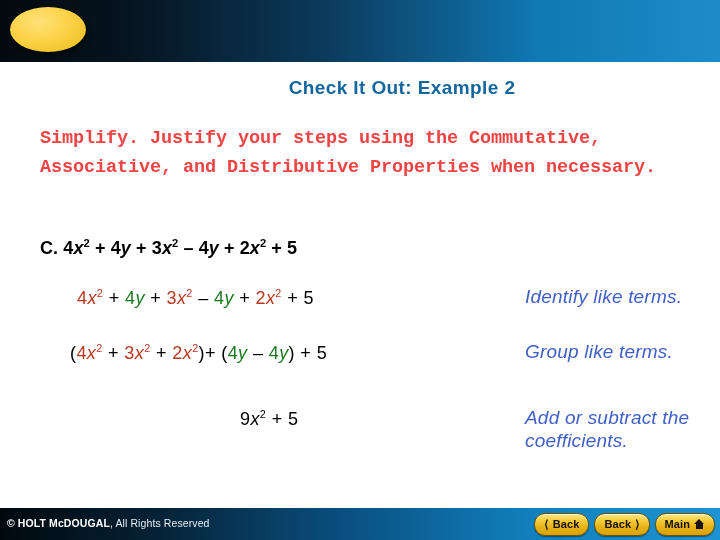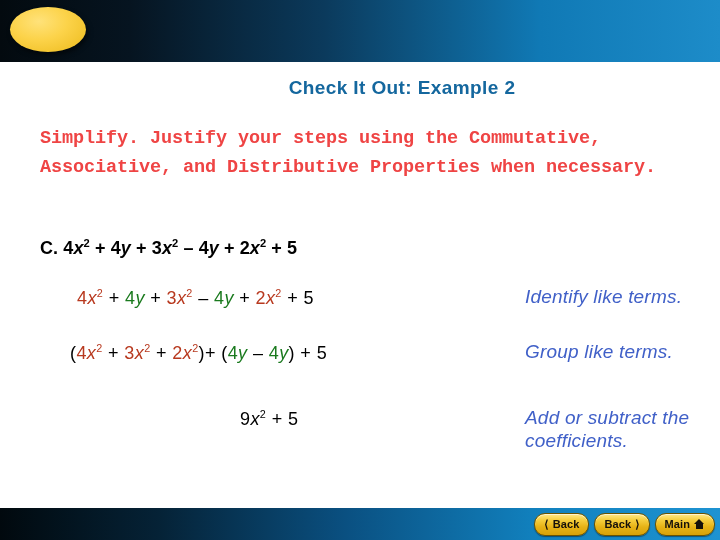--- a/index.html
+++ b/index.html
@@ -236,20 +236,21 @@
   </div>
 
   <div class="work-row row3">
     <div class="expr expr-3"><span class="t-black">9<span class="v">x</span><sup>2</sup> + 5</span></div>
     <div class="note">Add or subtract the coefficients.</div>
   </div>
 
 </div>
 
 <div class="footer">
+  <div class="copyright"><b>© HOLT McDOUGAL</b><span class="reg">, All Rights Reserved</span></div>
 
   <div class="navbar">
 
     <div class="navbtn">
       <span class="chev">⟨</span>
       <span>Back</span>
     </div>
 
     <div class="navbtn">
       <span>Back</span>

